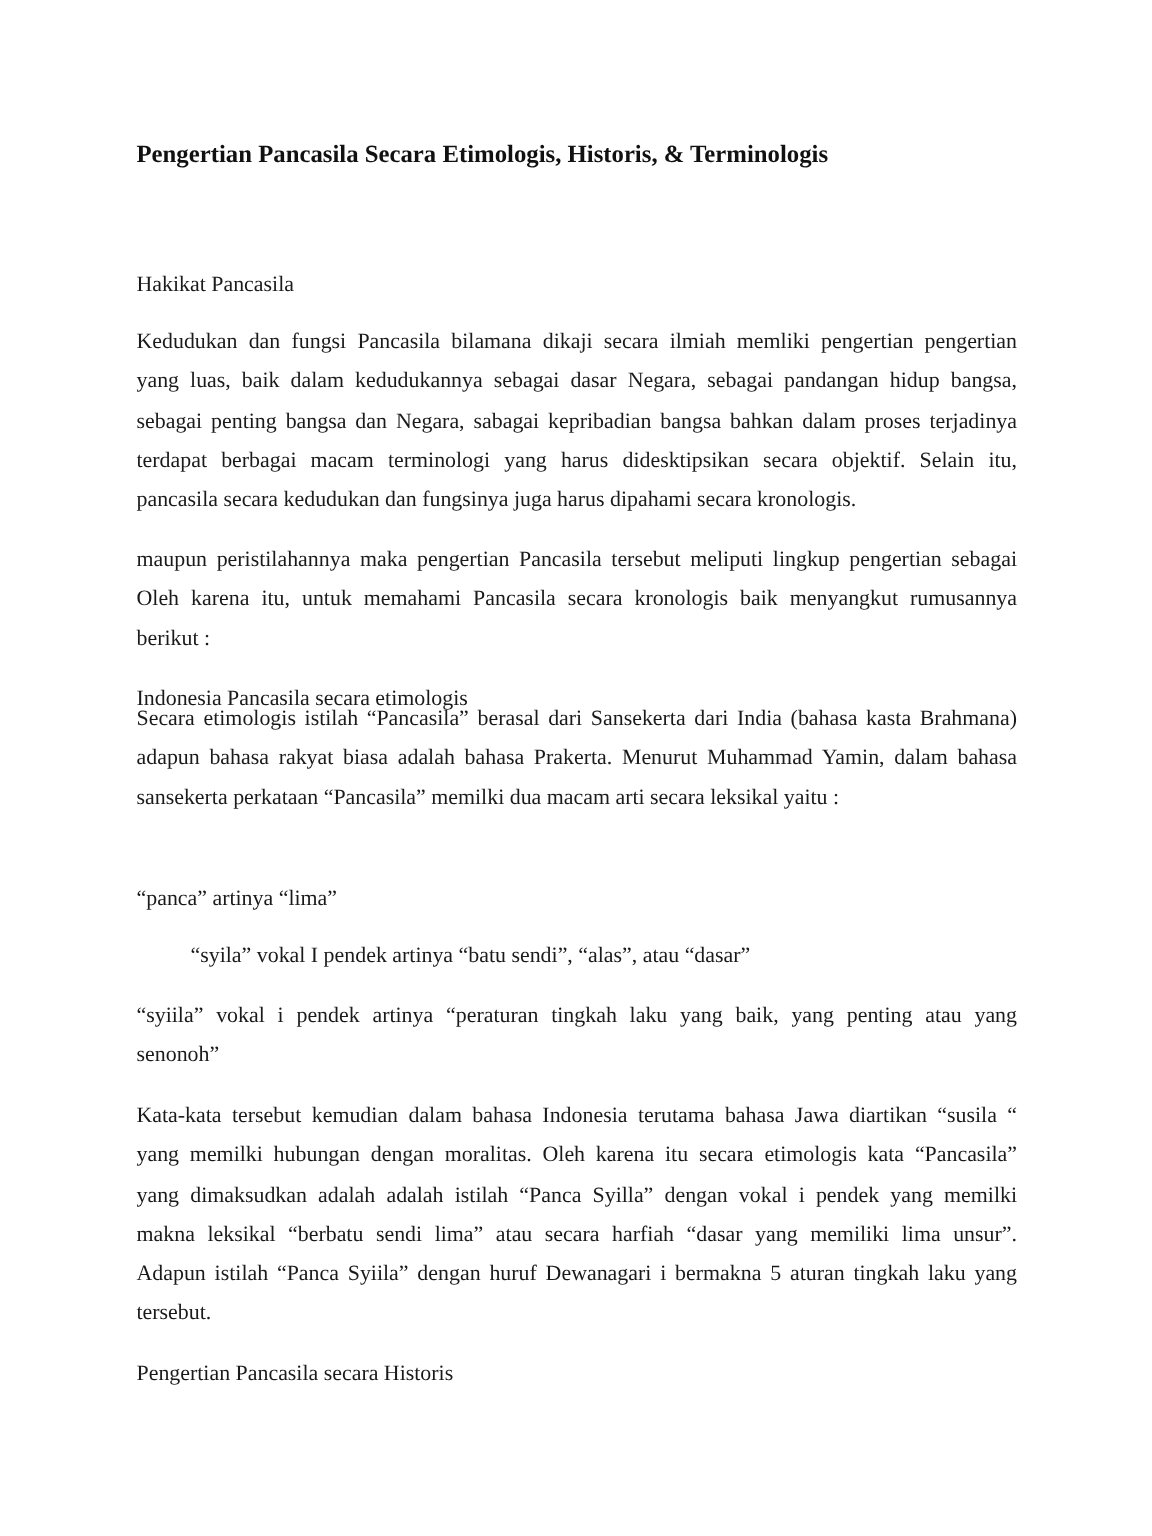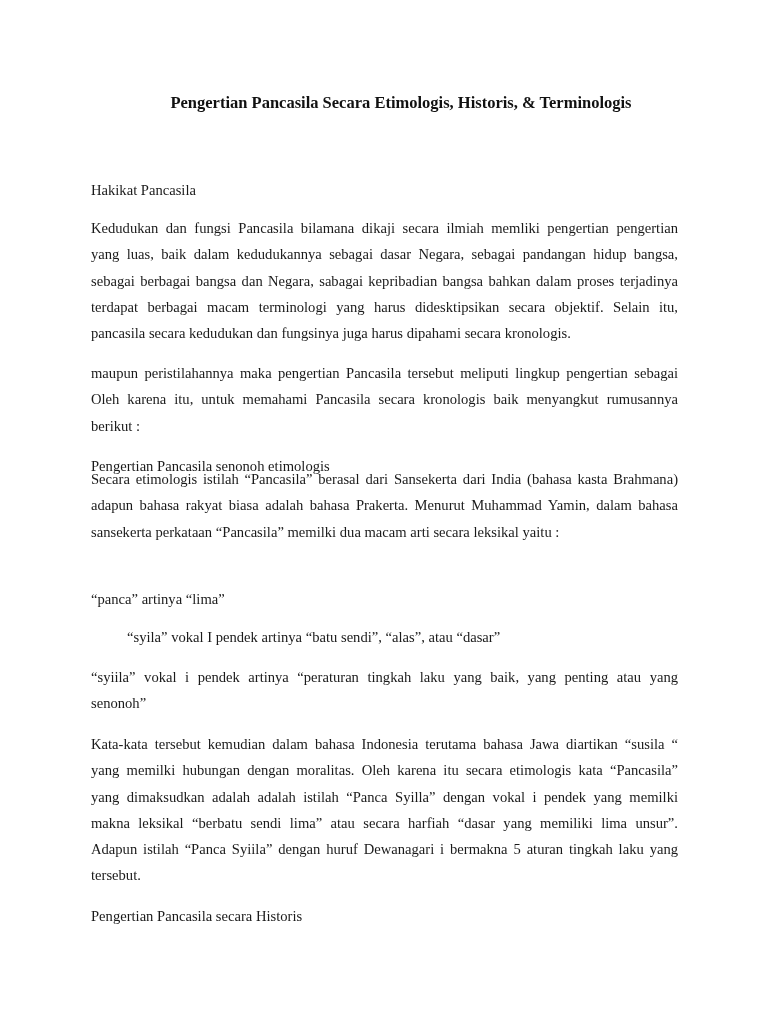--- a/index.html
+++ b/index.html
@@ -24,21 +24,20 @@
   .title {
     position: absolute;
     top: 93px;
     left: 0;
     width: 620px;
     font-size: 16.5px;
     font-weight: bold;
     line-height: 20px;
     white-space: nowrap;
     color: #111;
-    text-align: center;
   }
   .block {
     position: absolute;
     left: 0;
     width: 587px;
     font-size: 14.6px;
     line-height: 26.3px;
   }
   .line {
     display: block;
@@ -58,33 +57,33 @@
 
   <div class="title">Pengertian Pancasila Secara Etimologis, Historis, &amp; Terminologis</div>
 
   <div class="block" style="top:177px;">
     <span class="line">Hakikat Pancasila</span>
   </div>
 
   <div class="block" style="top:215px;">
     <span class="line just">Kedudukan dan fungsi Pancasila bilamana dikaji secara ilmiah memliki pengertian pengertian</span>
     <span class="line just">yang luas, baik dalam kedudukannya sebagai dasar Negara, sebagai pandangan hidup bangsa,</span>
-    <span class="line just">sebagai berbagai bangsa dan Negara, sabagai kepribadian bangsa bahkan dalam proses terjadinya</span>
+    <span class="line just">sebagai penting bangsa dan Negara, sabagai kepribadian bangsa bahkan dalam proses terjadinya</span>
     <span class="line just">terdapat berbagai macam terminologi yang harus didesktipsikan secara objektif. Selain itu,</span>
     <span class="line">pancasila secara kedudukan dan fungsinya juga harus dipahami secara kronologis.</span>
   </div>
 
   <div class="block" style="top:360px;">
     <span class="line just">maupun peristilahannya maka pengertian Pancasila tersebut meliputi lingkup pengertian sebagai</span>
     <span class="line just">Oleh karena itu, untuk memahami Pancasila secara kronologis baik menyangkut rumusannya</span>
     <span class="line">berikut :</span>
   </div>
 
   <div class="block" style="top:453px;">
-    <span class="line">Pengertian Pancasila senonoh etimologis</span>
+    <span class="line">Indonesia Pancasila secara etimologis</span>
   </div>
 
   <div class="block" style="top:466px;">
     <span class="line just">Secara etimologis istilah “Pancasila” berasal dari Sansekerta dari India (bahasa kasta Brahmana)</span>
     <span class="line just">adapun bahasa rakyat biasa adalah bahasa Prakerta. Menurut Muhammad Yamin, dalam bahasa</span>
     <span class="line">sansekerta perkataan “Pancasila” memilki dua macam arti secara leksikal yaitu :</span>
   </div>
 
   <div class="block" style="top:586px;">
     <span class="line">“panca” artinya “lima”</span>

